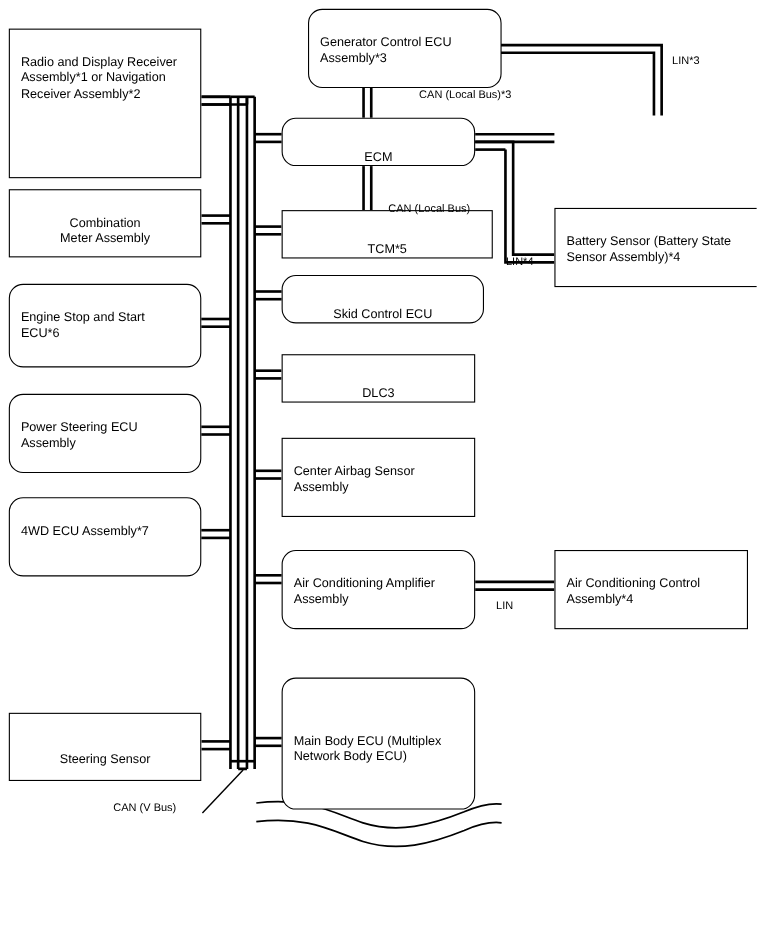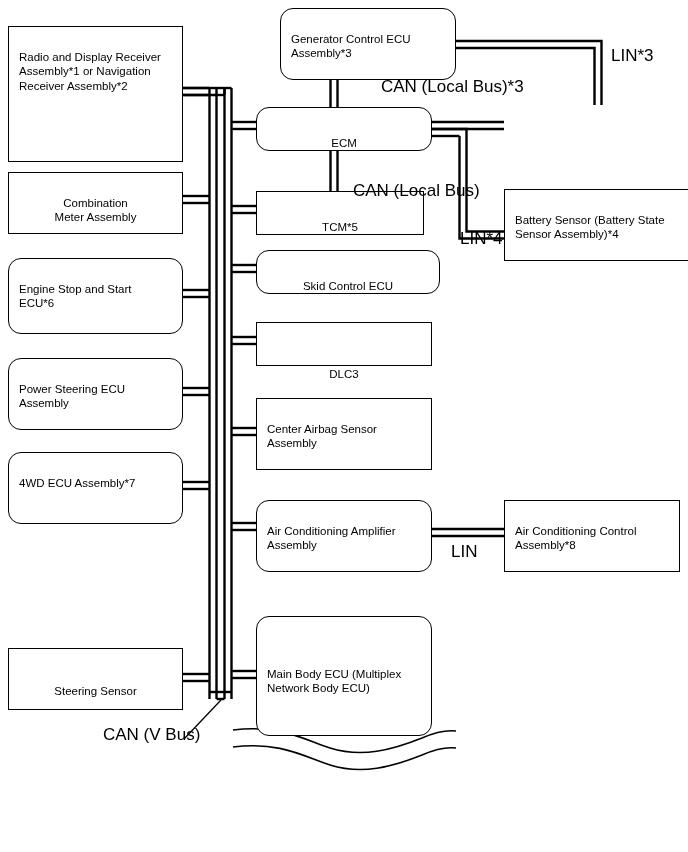--- a/index.html
+++ b/index.html
@@ -31,21 +31,21 @@
     line-height:14.5px;
     white-space:pre-line;
     z-index:3;
   }
   .node.round{ border-radius:13px; }
   .node.center{ text-align:center; }
   .node.center > .lbl{ display:block; }
   .lbl{ display:block; }
   .edge-label{
     position:absolute;
-    font-size:17px;
+    font-size:10px;
     line-height:14px;
     color:#000;
     white-space:nowrap;
     z-index:4;
   }
 </style>
 </head>
 <body>
 
 <div id="canvas">
@@ -201,29 +201,29 @@
 
   <div class="node round" style="left:256px; top:8px; width:176px; height:72px;margin-left:24px;">
     <span class="lbl">Generator Control ECU
 Assembly*3</span>
   </div>
 
   <div class="node round center" style="left:256px; top:107px; width:176px; height:44px; padding-top:13px;">
     <span class="lbl">ECM</span>
   </div>
 
-  <div class="node center" style="left:256px; top:191px; width:168px; height:44px; padding-top:13px;">
+  <div class="node center" style="left:256px; top:191px; width:192px; height:44px; padding-top:13px;">
     <span class="lbl">TCM*5</span>
   </div>
 
   <div class="node round center" style="left:256px; top:250px; width:184px; height:44px; padding-top:13px;">
     <span class="lbl">Skid Control ECU</span>
   </div>
 
-  <div class="node center" style="left:256px; top:322px; width:176px; height:44px; padding-top:29px;">
+  <div class="node center" style="left:256px; top:322px; width:176px; height:44px; padding-top:13px;">
     <span class="lbl">DLC3</span>
   </div>
 
   <div class="node" style="left:256px; top:398px; width:176px; height:72px;">
     <span class="lbl">Center Airbag Sensor
 Assembly</span>
   </div>
 
   <div class="node round" style="left:256px; top:500px; width:176px; height:72px;">
     <span class="lbl">Air Conditioning Amplifier
@@ -236,21 +236,21 @@
   </div>
 
 
   <div class="node" style="left:504px; top:189px; width:192px; height:72px;">
     <span class="lbl">Battery Sensor (Battery State
 Sensor Assembly)*4</span>
   </div>
 
   <div class="node" style="left:504px; top:500px; width:176px; height:72px;">
     <span class="lbl">Air Conditioning Control
-Assembly*8</span>
+Assembly*4</span>
   </div>
 
   <div class="edge-label" style="left:353px; top:80px;margin-left:28px;">CAN (Local Bus)*3</div>
   <div class="edge-label" style="left:353px; top:152px;margin-top:32px;">CAN (Local Bus)</div>
   <div class="edge-label" style="left:611px; top:49px;">LIN*3</div>
   <div class="edge-label" style="left:460px; top:232px;">LIN*4</div>
   <div class="edge-label" style="left:451px; top:545px;">LIN</div>
   <div class="edge-label" style="left:103px; top:728px;">CAN (V Bus)</div>
 
 </div>

